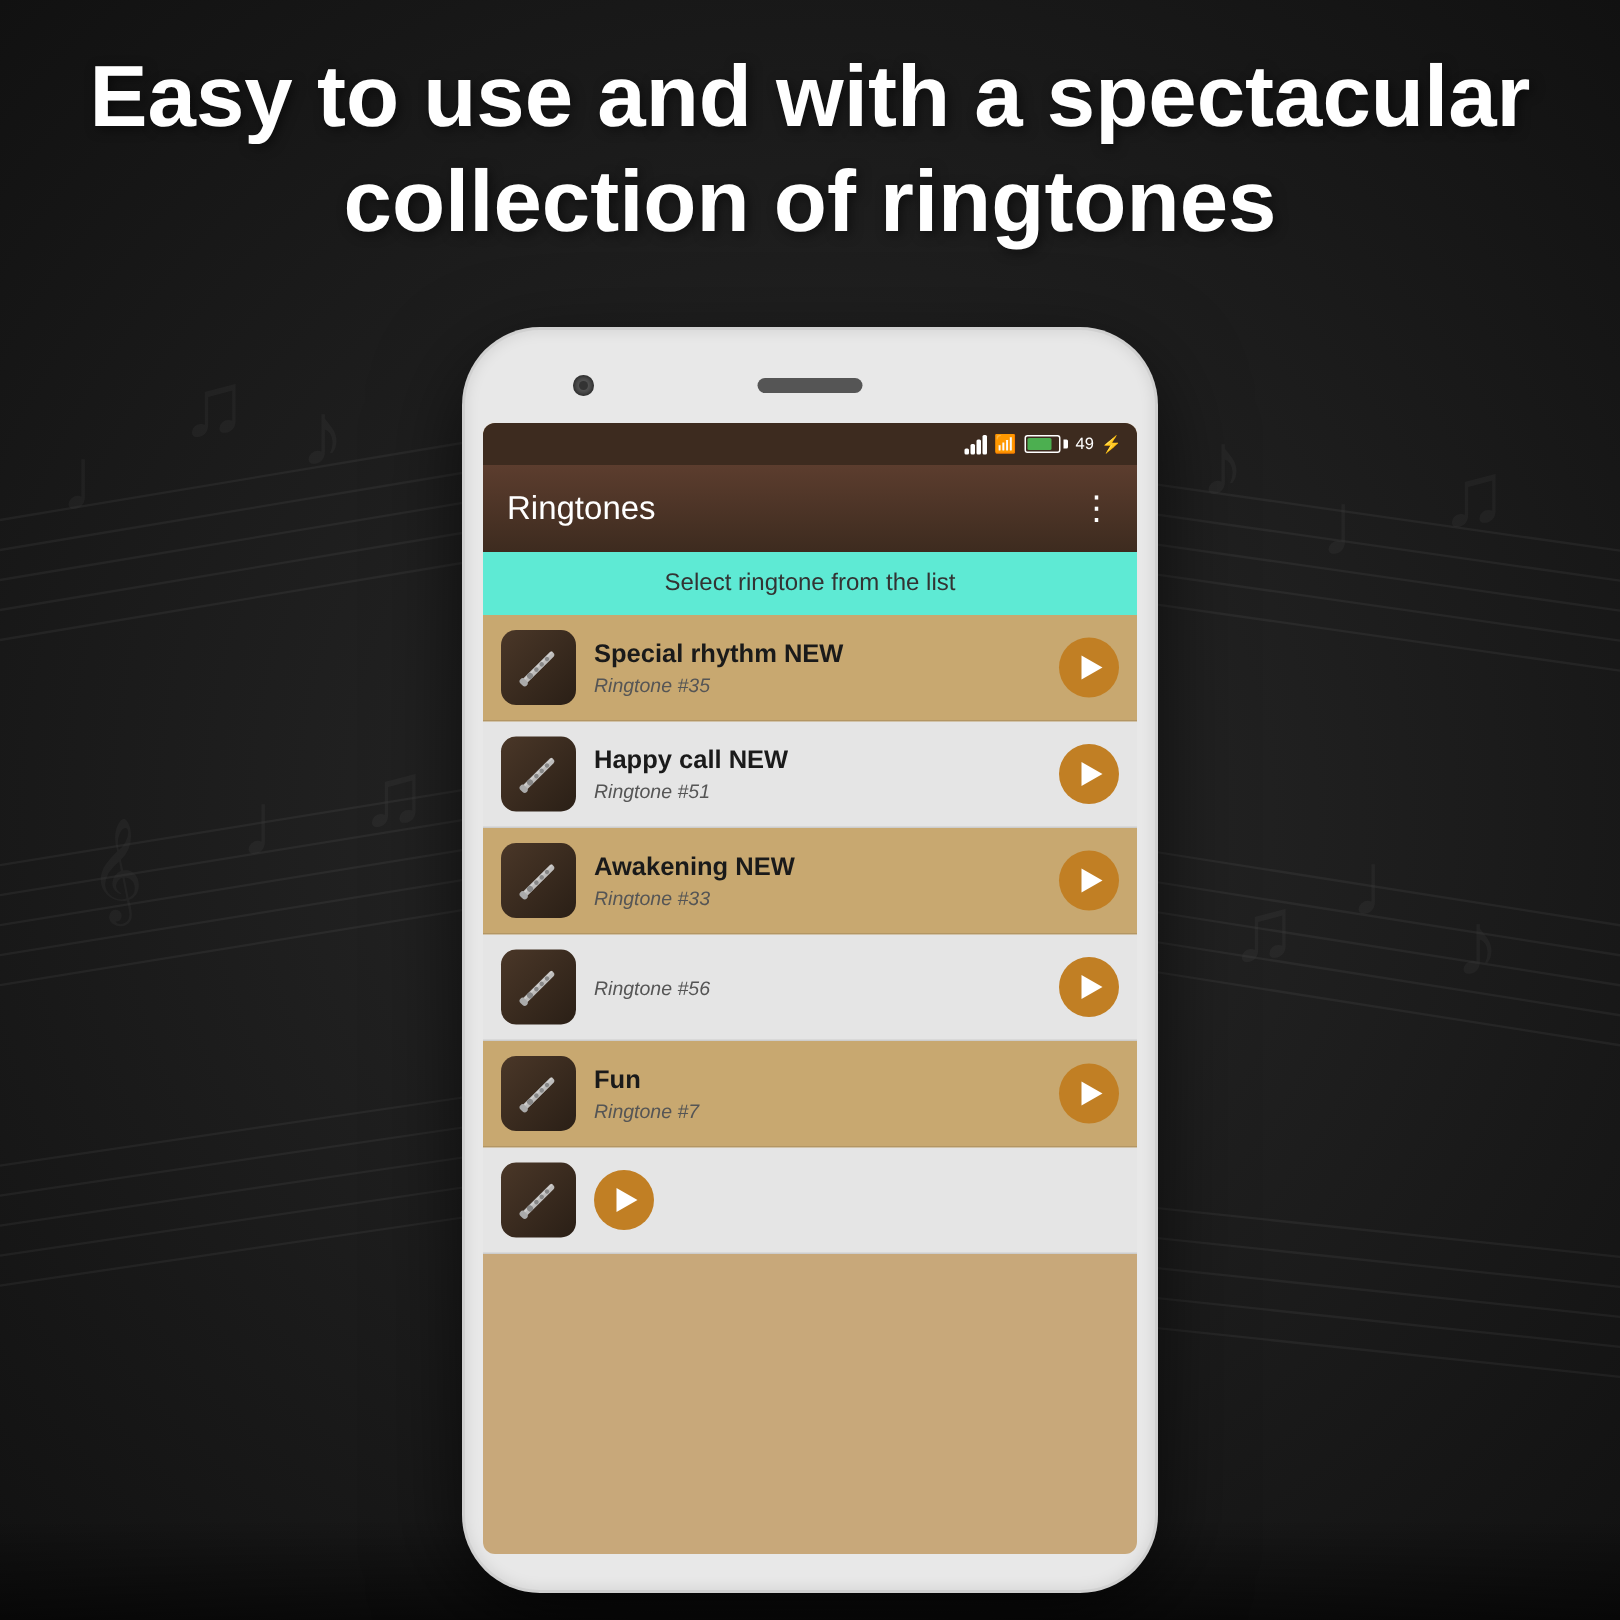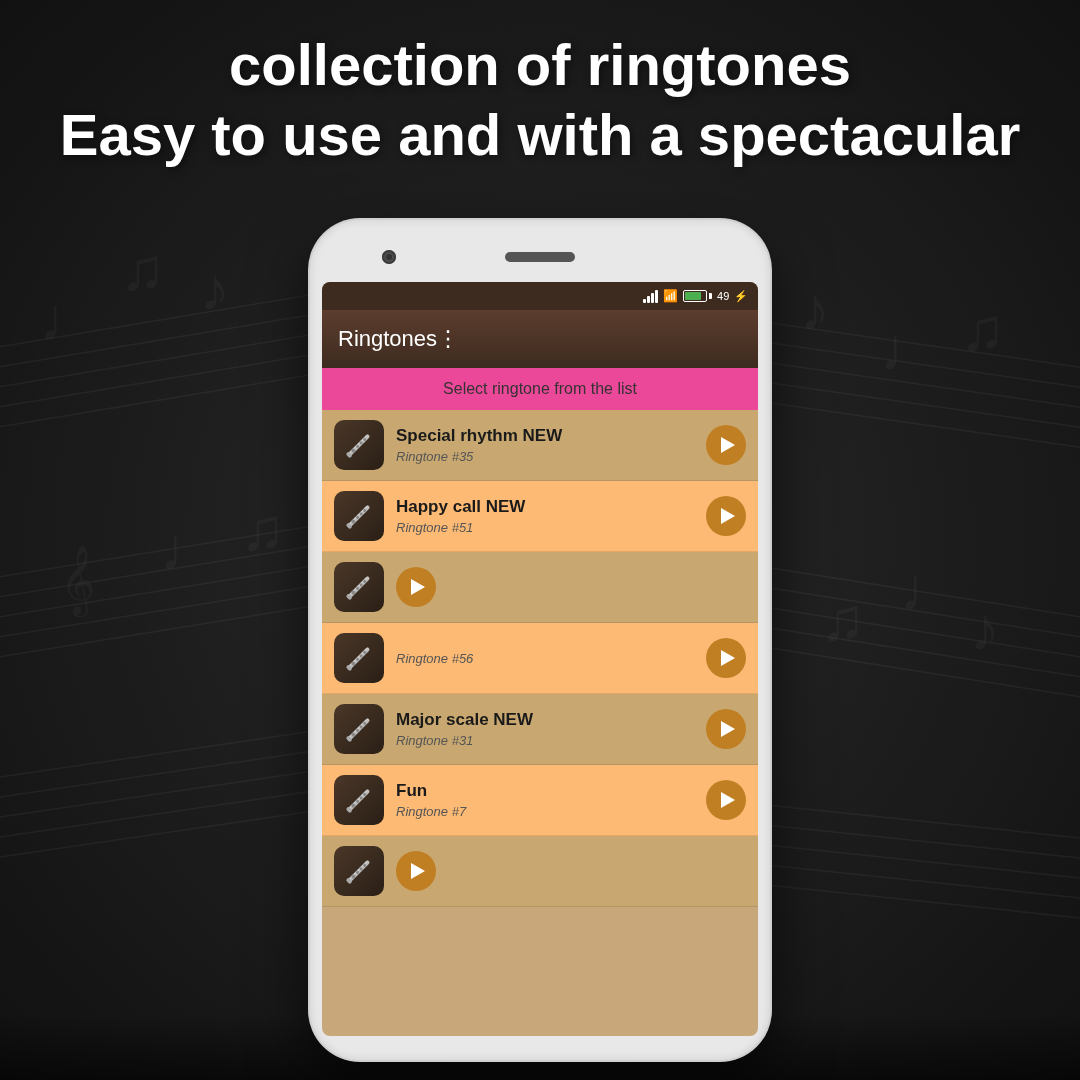--- a/index.html
+++ b/index.html
@@ -181,60 +181,60 @@
       background: white;
       border-radius: 0 1px 1px 0;
     }
 
     
     .app-bar {
       background: linear-gradient(to bottom, #5c3d2e, #3d2b1f);
       height: 58px;
       display: flex;
       align-items: center;
-      justify-content: flex-start;
+      justify-content: space-between;
       padding: 0 16px;
     }
 
     .app-title {
       color: white;
       font-size: 22px;
       font-weight: 400;
     }
 
     .menu-dots {
       color: white;
       font-size: 22px;
       cursor: pointer;
     }
 
     
     .list-subtitle {
-      background: #ec4899;
+      background: #5eead4;
       text-align: center;
       padding: 12px;
       font-size: 16px;
       color: #333;
       font-weight: 500;
     }
 
     
     .ringtone-list {
       background: #c8a870;
       overflow: hidden;
     }
 
     
     .ringtone-item {
       display: flex;
       align-items: center;
       padding: 10px 12px;
       gap: 12px;
       border-bottom: 1px solid rgba(0,0,0,0.1);
-      background: #fdba74;
+      background: #e5e5e5;
     }
 
     .ringtone-item:nth-child(odd) {
       background: #c8a870;
     }
 
     .ringtone-icon {
       width: 50px;
       height: 50px;
       background: linear-gradient(135deg, #4a3728, #2a1f16);
@@ -358,22 +358,22 @@
         <text x="960" y="350">♫</text>
         <text x="820" y="640">♫</text>
         <text x="900" y="610">♩</text>
         <text x="970" y="650">♪</text>
       </g>
     </svg>
   </div>
 </div>
 
 <div class="header-text">
+  <div>Easy to use and with a spectacular</div>
   <div>collection of ringtones</div>
-  <div>Easy to use and with a spectacular</div>
 </div>
 
 <div class="phone-wrapper">
   <div class="phone">
 
     <div class="phone-top">
       <div class="phone-camera"></div>
       <div class="phone-speaker"></div>
     </div>
 
@@ -462,20 +462,24 @@
             <rect x="4" y="16" width="28" height="4" rx="2" fill="#ccc" opacity="0.9"></rect>
             <rect x="4" y="16.5" width="28" height="1" fill="rgba(255,255,255,0.3)"></rect>
             <circle cx="10" cy="18" r="2" fill="#888"></circle>
             <circle cx="16" cy="18" r="1.5" fill="#888"></circle>
             <circle cx="21" cy="18" r="1.5" fill="#888"></circle>
             <circle cx="26" cy="18" r="1.5" fill="#888"></circle>
             <rect x="2" y="15" width="4" height="6" rx="2" fill="#aaa"></rect>
           </g>
         </svg>
       </div>
+      <div class="ringtone-info">
+        <div class="ringtone-name">Awakening NEW</div>
+        <div class="ringtone-number">Ringtone #33</div>
+      </div>
       <div class="play-button">
         <div class="play-triangle"></div>
       </div>
     </div>
           <div class="ringtone-item">
       <div class="ringtone-icon">
         <svg class="flute-svg" viewBox="0 0 36 36" xmlns="http://www.w3.org/2000/svg">
 
           <g transform="rotate(-45 18 18)">
             <rect x="4" y="16" width="28" height="4" rx="2" fill="#ccc" opacity="0.9"></rect>
@@ -504,67 +508,44 @@
             <rect x="4" y="16.5" width="28" height="1" fill="rgba(255,255,255,0.3)"></rect>
             <circle cx="10" cy="18" r="2" fill="#888"></circle>
             <circle cx="16" cy="18" r="1.5" fill="#888"></circle>
             <circle cx="21" cy="18" r="1.5" fill="#888"></circle>
             <circle cx="26" cy="18" r="1.5" fill="#888"></circle>
             <rect x="2" y="15" width="4" height="6" rx="2" fill="#aaa"></rect>
           </g>
         </svg>
       </div>
       <div class="ringtone-info">
-        <div class="ringtone-name">Major scale NEW</div>
-        <div class="ringtone-number">Ringtone #31</div>
+        <div class="ringtone-name">Fun</div>
+        <div class="ringtone-number">Ringtone #7</div>
       </div>
       <div class="play-button">
         <div class="play-triangle"></div>
       </div>
     </div>
           <div class="ringtone-item">
       <div class="ringtone-icon">
         <svg class="flute-svg" viewBox="0 0 36 36" xmlns="http://www.w3.org/2000/svg">
 
           <g transform="rotate(-45 18 18)">
             <rect x="4" y="16" width="28" height="4" rx="2" fill="#ccc" opacity="0.9"></rect>
             <rect x="4" y="16.5" width="28" height="1" fill="rgba(255,255,255,0.3)"></rect>
             <circle cx="10" cy="18" r="2" fill="#888"></circle>
             <circle cx="16" cy="18" r="1.5" fill="#888"></circle>
             <circle cx="21" cy="18" r="1.5" fill="#888"></circle>
             <circle cx="26" cy="18" r="1.5" fill="#888"></circle>
             <rect x="2" y="15" width="4" height="6" rx="2" fill="#aaa"></rect>
           </g>
         </svg>
       </div>
-      <div class="ringtone-info">
-        <div class="ringtone-name">Fun</div>
-        <div class="ringtone-number">Ringtone #7</div>
-      </div>
       <div class="play-button">
         <div class="play-triangle"></div>
       </div>
     </div>
-          <div class="ringtone-item">
-      <div class="ringtone-icon">
-        <svg class="flute-svg" viewBox="0 0 36 36" xmlns="http://www.w3.org/2000/svg">
-
-          <g transform="rotate(-45 18 18)">
-            <rect x="4" y="16" width="28" height="4" rx="2" fill="#ccc" opacity="0.9"></rect>
-            <rect x="4" y="16.5" width="28" height="1" fill="rgba(255,255,255,0.3)"></rect>
-            <circle cx="10" cy="18" r="2" fill="#888"></circle>
-            <circle cx="16" cy="18" r="1.5" fill="#888"></circle>
-            <circle cx="21" cy="18" r="1.5" fill="#888"></circle>
-            <circle cx="26" cy="18" r="1.5" fill="#888"></circle>
-            <rect x="2" y="15" width="4" height="6" rx="2" fill="#aaa"></rect>
-          </g>
-        </svg>
-      </div>
-      <div class="play-button">
-        <div class="play-triangle"></div>
-      </div>
-    </div>
         </div>
     </div>
   </div>
 </div>
 
 <div class="bottom-caption">Smooth flute Ringtone</div>
 
 </body></html>

